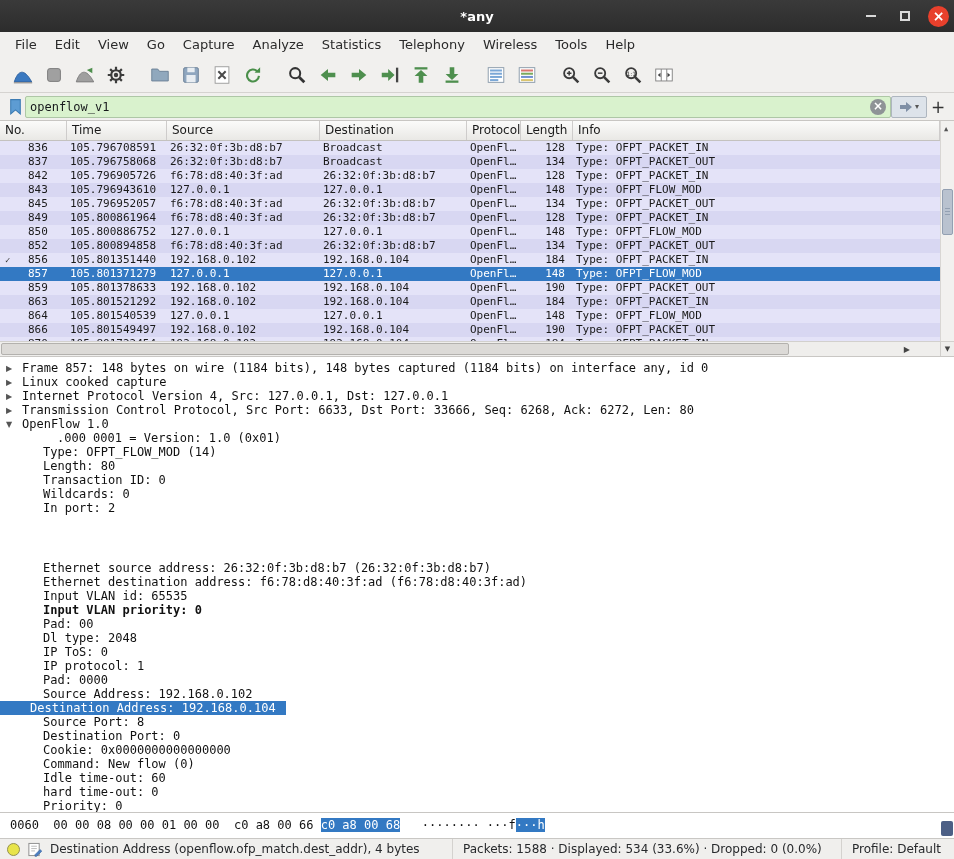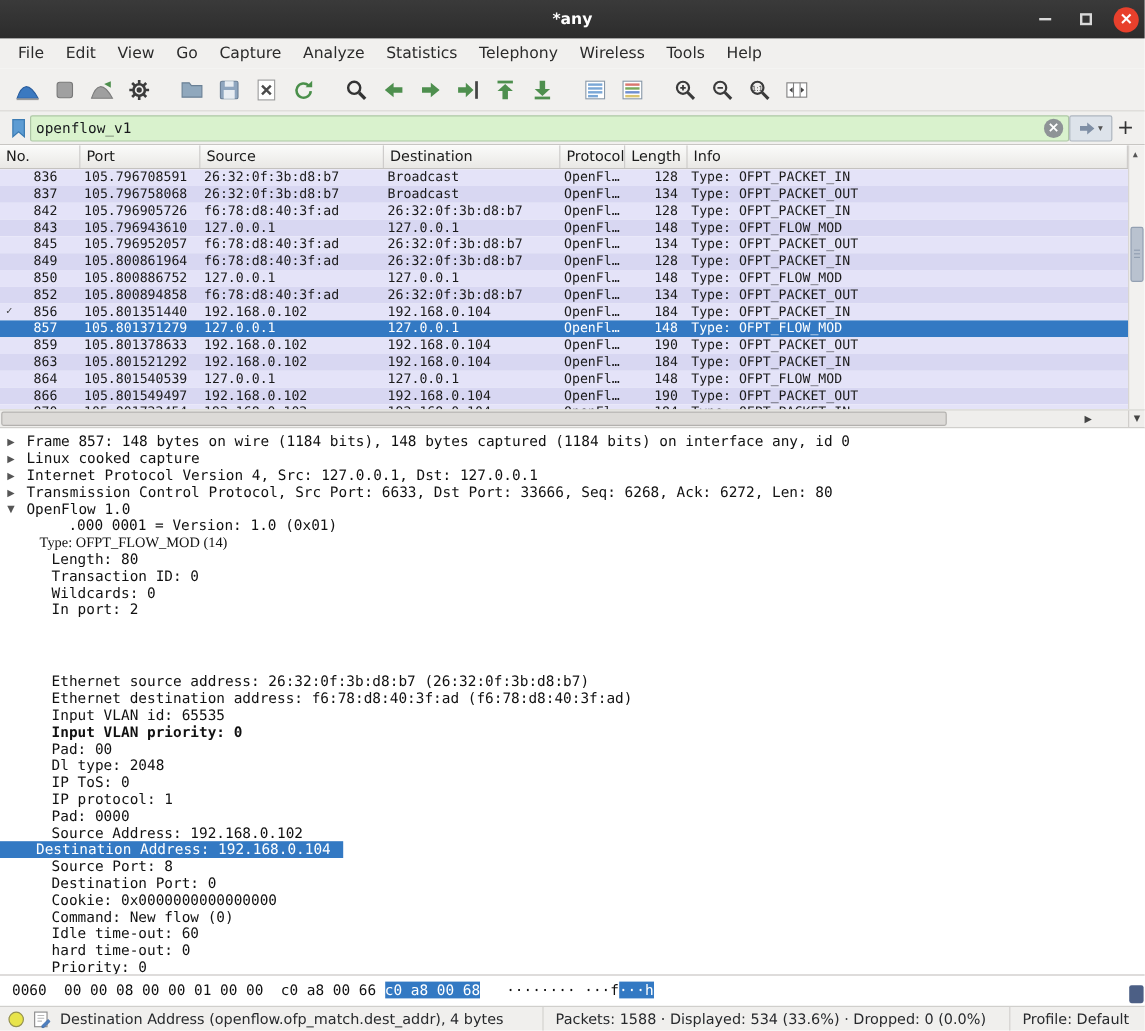--- a/index.html
+++ b/index.html
@@ -312,21 +312,21 @@
           <path d="M1 4h6V1l6 5-6 5V8H1z" fill="#7f8fa5"></path>
         </svg>
       <span class="fcaret">▾</span>
     </span>
     <span class="fadd">+</span>
   </div>
 
   <div class="plist">
     <div class="plheader" id="plheader">
         <span class="hcell" style="width: 67px;">No.</span>
-        <span class="hcell" style="width: 100px;">Port</span>
+        <span class="hcell" style="width: 100px;">Time</span>
         <span class="hcell" style="width: 153px;">Source</span>
         <span class="hcell" style="width: 147px;">Destination</span>
         <span class="hcell" style="width: 54px;">Protocol</span>
         <span class="hcell" style="width: 52px;">Length</span>
         <span class="hcell" style="flex: 1 1 auto;">Info</span>
       </div>
     <div id="plrows">
         <div class="prow"><span class="pc c-no"><span class="pmark"></span><span>836</span></span><span class="pc c-time">105.796708591</span><span class="pc c-src">26:32:0f:3b:d8:b7</span><span class="pc c-dst">Broadcast</span><span class="pc c-proto">OpenFl…</span><span class="pc c-len">128</span><span class="pc c-info">Type: OFPT_PACKET_IN</span></div>
         <div class="prow alt"><span class="pc c-no"><span class="pmark"></span><span>837</span></span><span class="pc c-time">105.796758068</span><span class="pc c-src">26:32:0f:3b:d8:b7</span><span class="pc c-dst">Broadcast</span><span class="pc c-proto">OpenFl…</span><span class="pc c-len">134</span><span class="pc c-info">Type: OFPT_PACKET_OUT</span></div>
         <div class="prow"><span class="pc c-no"><span class="pmark"></span><span>842</span></span><span class="pc c-time">105.796905726</span><span class="pc c-src">f6:78:d8:40:3f:ad</span><span class="pc c-dst">26:32:0f:3b:d8:b7</span><span class="pc c-proto">OpenFl…</span><span class="pc c-len">128</span><span class="pc c-info">Type: OFPT_PACKET_IN</span></div>
@@ -357,21 +357,21 @@
     <div class="hs-corner">▼</div>
   </div>
 
   <div class="details" id="details">
       <div class="drow" style="padding-left: 22px;"><span class="dexp">▶</span><span>Frame 857: 148 bytes on wire (1184 bits), 148 bytes captured (1184 bits) on interface any, id 0</span></div>
       <div class="drow" style="padding-left: 22px;"><span class="dexp">▶</span><span>Linux cooked capture</span></div>
       <div class="drow" style="padding-left: 22px;"><span class="dexp">▶</span><span>Internet Protocol Version 4, Src: 127.0.0.1, Dst: 127.0.0.1</span></div>
       <div class="drow" style="padding-left: 22px;"><span class="dexp">▶</span><span>Transmission Control Protocol, Src Port: 6633, Dst Port: 33666, Seq: 6268, Ack: 6272, Len: 80</span></div>
       <div class="drow" style="padding-left: 22px;"><span class="dexp">▼</span><span>OpenFlow 1.0</span></div>
       <div class="drow" style="padding-left: 57px;"><span>.000 0001 = Version: 1.0 (0x01)</span></div>
-      <div class="drow" style="padding-left: 33px; font-family: Liberation Serif, serif;"><span>Type: OFPT_FLOW_MOD (14)</span></div>
+      <div class="drow" style="padding-left: 43px;"><span>Type: OFPT_FLOW_MOD (14)</span></div>
       <div class="drow" style="padding-left: 43px;"><span>Length: 80</span></div>
       <div class="drow" style="padding-left: 43px;"><span>Transaction ID: 0</span></div>
       <div class="drow" style="padding-left: 43px;"><span>Wildcards: 0</span></div>
       <div class="drow" style="padding-left: 43px;"><span>In port: 2</span></div>
       <div class="drow" style="padding-left: 43px; margin-top: 46px;"><span>Ethernet source address: 26:32:0f:3b:d8:b7 (26:32:0f:3b:d8:b7)</span></div>
       <div class="drow" style="padding-left: 43px;"><span>Ethernet destination address: f6:78:d8:40:3f:ad (f6:78:d8:40:3f:ad)</span></div>
       <div class="drow" style="padding-left: 43px;"><span>Input VLAN id: 65535</span></div>
       <div class="drow" style="padding-left: 43px; font-weight: bold;"><span>Input VLAN priority: 0</span></div>
       <div class="drow" style="padding-left: 43px;"><span>Pad: 00</span></div>
       <div class="drow" style="padding-left: 43px;"><span>Dl type: 2048</span></div>

